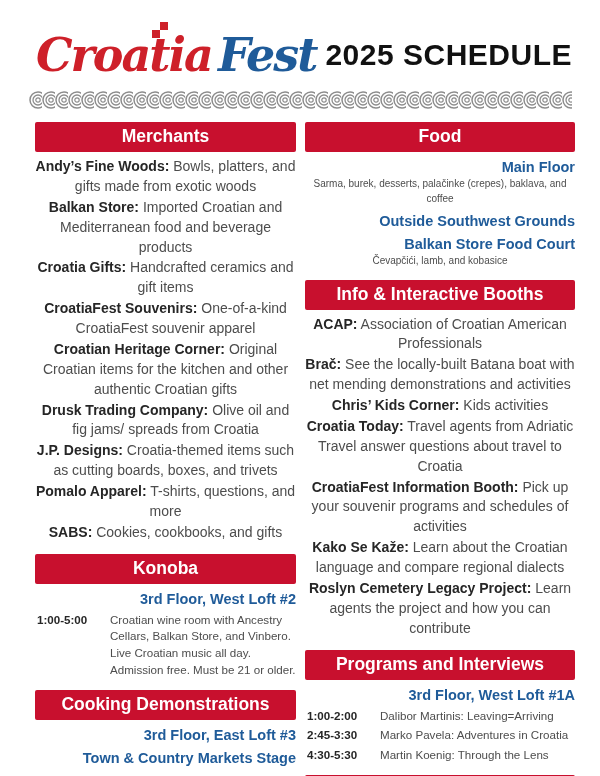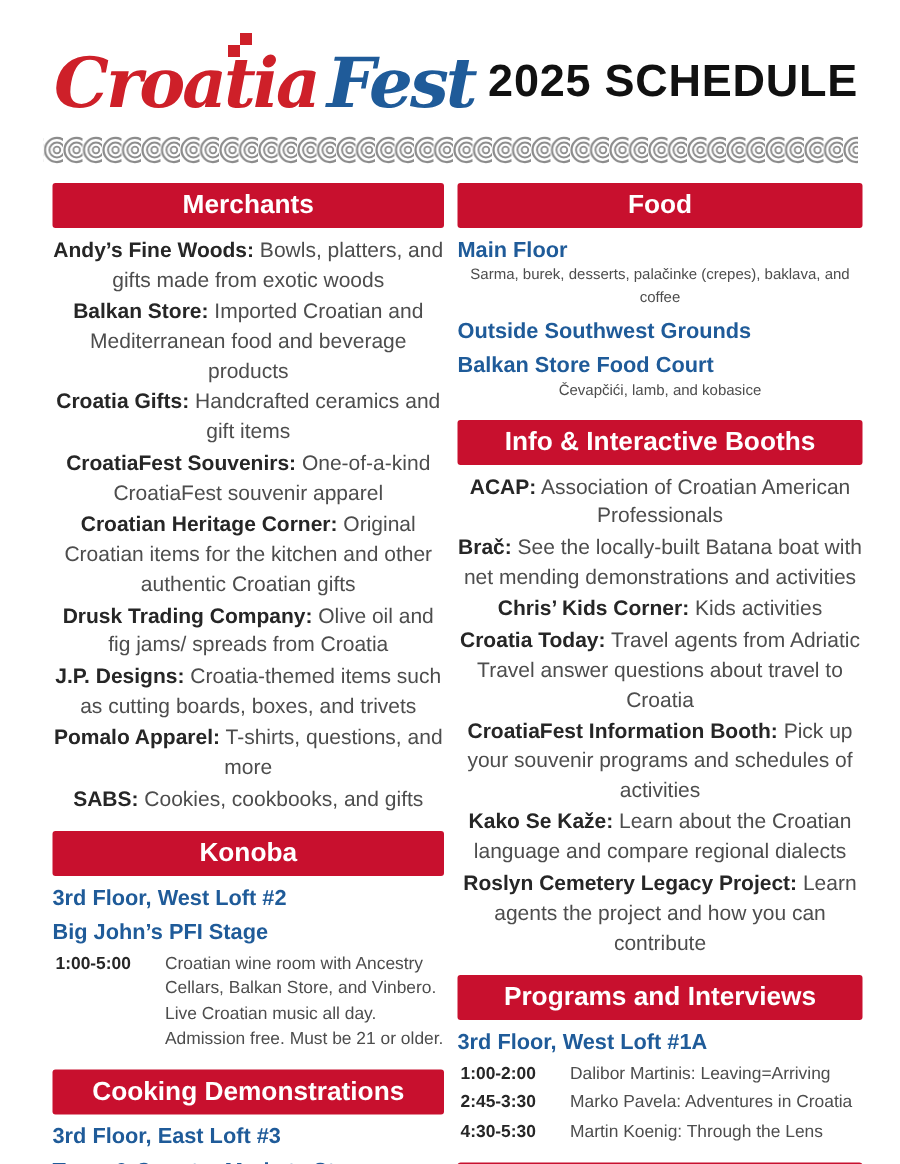--- a/index.html
+++ b/index.html
@@ -61,21 +61,21 @@
 
   .section { margin-bottom: 11px; }
   .banner {
     background: var(--red); color: #ffffff;
     font-weight: 700; font-size: 17.5px;
     text-align: center; padding: 4px 0 5px 0;
     border-radius: 2px;
   }
   .subhead {
     color: var(--blue); font-weight: 700;
-    font-size: 14.5px; text-align: left;
+    font-size: 14.5px; text-align: right;
     margin: 7px 0 2px 0;
   }
   .entries { margin-top: 5px; }
   .entry {
     font-size: 14px; line-height: 1.42;
     text-align: center; color: var(--body-text);
     margin: 1px 0;
   }
   .entry b { color: var(--strong-text); }
   .par {
@@ -132,21 +132,20 @@
             <div class="entry"><b>Croatian Heritage Corner:</b><span> Original Croatian items for the kitchen and other authentic Croatian gifts</span></div>
             <div class="entry"><b>Drusk Trading Company:</b><span> Olive oil and fig jams/ spreads from Croatia</span></div>
             <div class="entry"><b>J.P. Designs:</b><span> Croatia-themed items such as cutting boards, boxes, and trivets</span></div>
             <div class="entry"><b>Pomalo Apparel:</b><span> T-shirts, questions, and more</span></div>
             <div class="entry"><b>SABS:</b><span> Cookies, cookbooks, and gifts</span></div>
           </div>
         </div>
         <div class="section">
           <div class="banner">Konoba</div>
           <div class="subhead">3rd Floor, West Loft #2</div>
-          <div class="subhead">Big John’s PFI Stage</div>
           <div class="schedule">
             <div class="srow">
               <span class="time">1:00-5:00</span>
               <span class="desc">Croatian wine room with Ancestry Cellars, Balkan Store, and Vinbero. Live Croatian music all day. Admission free. Must be 21 or older.</span>
             </div>
           </div>
         </div>
         <div class="section">
           <div class="banner">Cooking Demonstrations</div>
           <div class="subhead">3rd Floor, East Loft #3</div>

